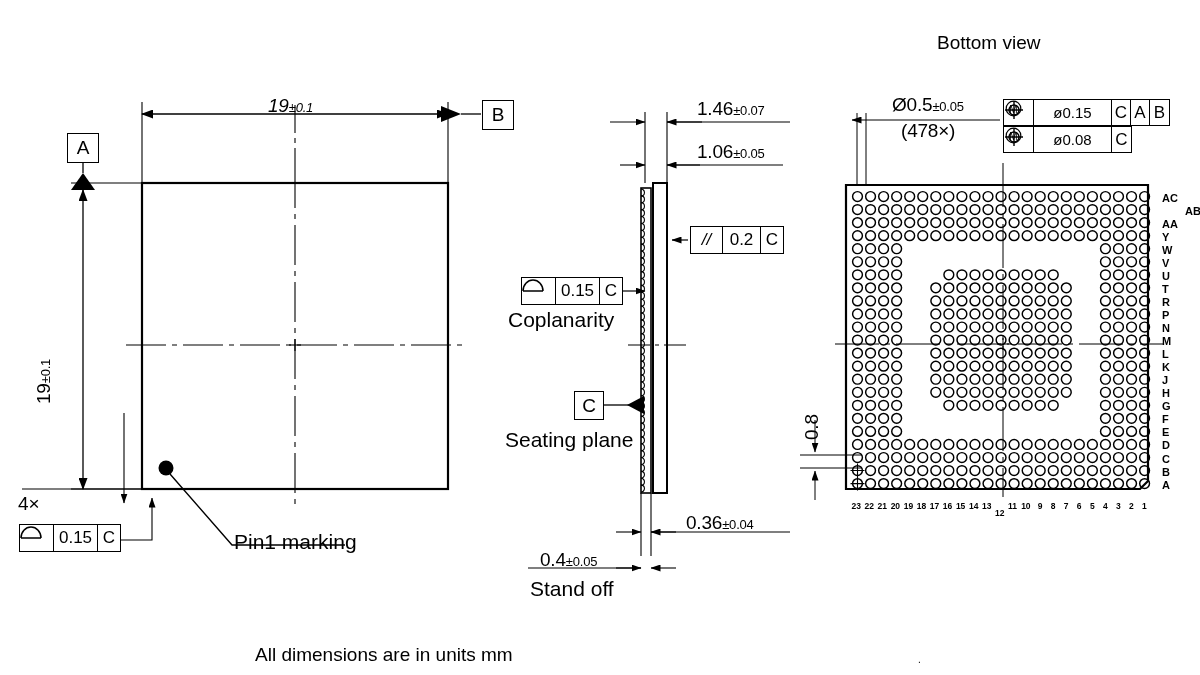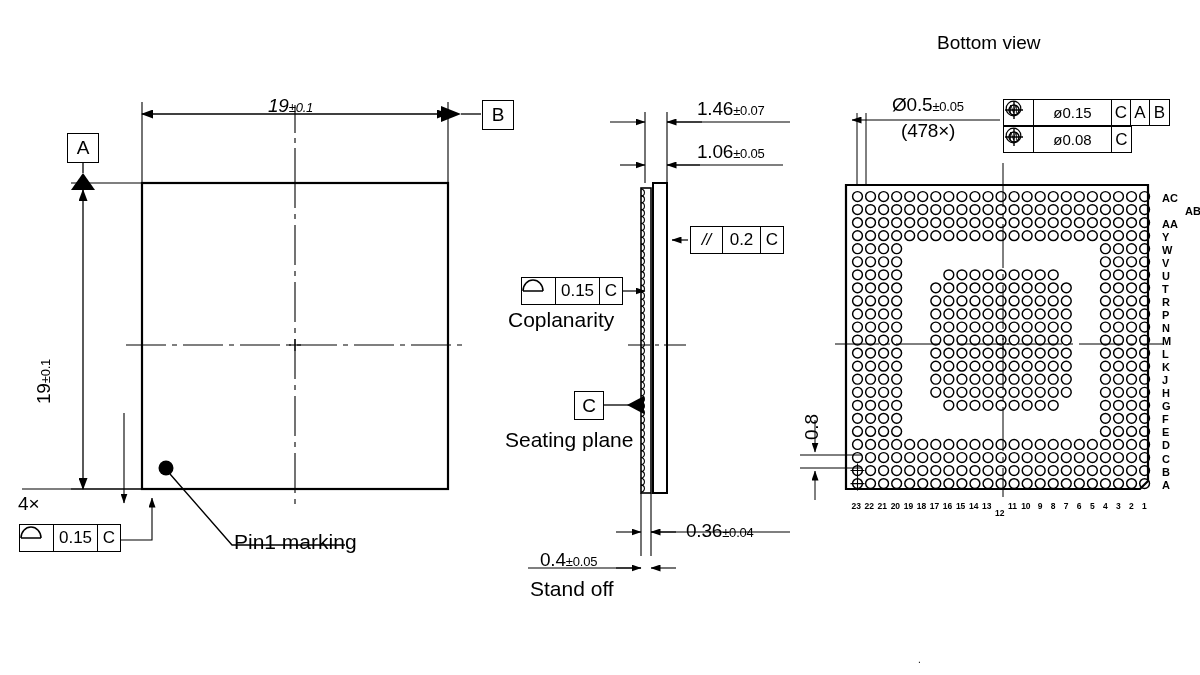--- a/index.html
+++ b/index.html
@@ -732,21 +732,21 @@
     <div class="gdtcell" style="width:44px;">0.15</div>
     <div class="gdtcell" style="width:22px;">C</div>
   </div>
   <div class="txt label" style="left:508px; top:309px;">Coplanarity</div>
 
   <div class="datumbox" style="left:574px; top:391px; width:30px; height:29px;">
     <span>C</span>
   </div>
   <div class="txt label" style="left:505px; top:429px;">Seating plane</div>
 
-  <div class="txt dim" style="left:686px; top:513px;margin-top:8px;">
+  <div class="txt dim" style="left:686px; top:513px;">
     <span>0.36</span><span class="dimsmall">±0.04</span>
   </div>
   <div class="txt dim" style="left:540px; top:550px;">
     <span>0.4</span><span class="dimsmall">±0.05</span>
   </div>
   <div class="txt label" style="left:530px; top:578px;">Stand off</div>
 
   <div class="txt note" style="left:937px; top:33px;">Bottom view</div>
   <div class="txt dim" style="left:892px; top:95px;">
     <span>Ø0.5</span><span class="dimsmall">±0.05</span>
@@ -833,15 +833,16 @@
       <div class="txt tinycol" style="left: 1050.75px; top: 502px;">8</div>
       <div class="txt tinycol" style="left: 1063.8px; top: 502px;">7</div>
       <div class="txt tinycol" style="left: 1076.85px; top: 502px;">6</div>
       <div class="txt tinycol" style="left: 1089.9px; top: 502px;">5</div>
       <div class="txt tinycol" style="left: 1102.95px; top: 502px;">4</div>
       <div class="txt tinycol" style="left: 1116px; top: 502px;">3</div>
       <div class="txt tinycol" style="left: 1129.05px; top: 502px;">2</div>
       <div class="txt tinycol" style="left: 1142.1px; top: 502px;">1</div>
     </div>
 
+  <div class="txt note" style="left:255px; top:645px;">All dimensions are in units mm</div>
   <div class="txt" style="left:918px; top:655px; font-size:10px;">.</div>
 
 </div>
 
 </body></html>

